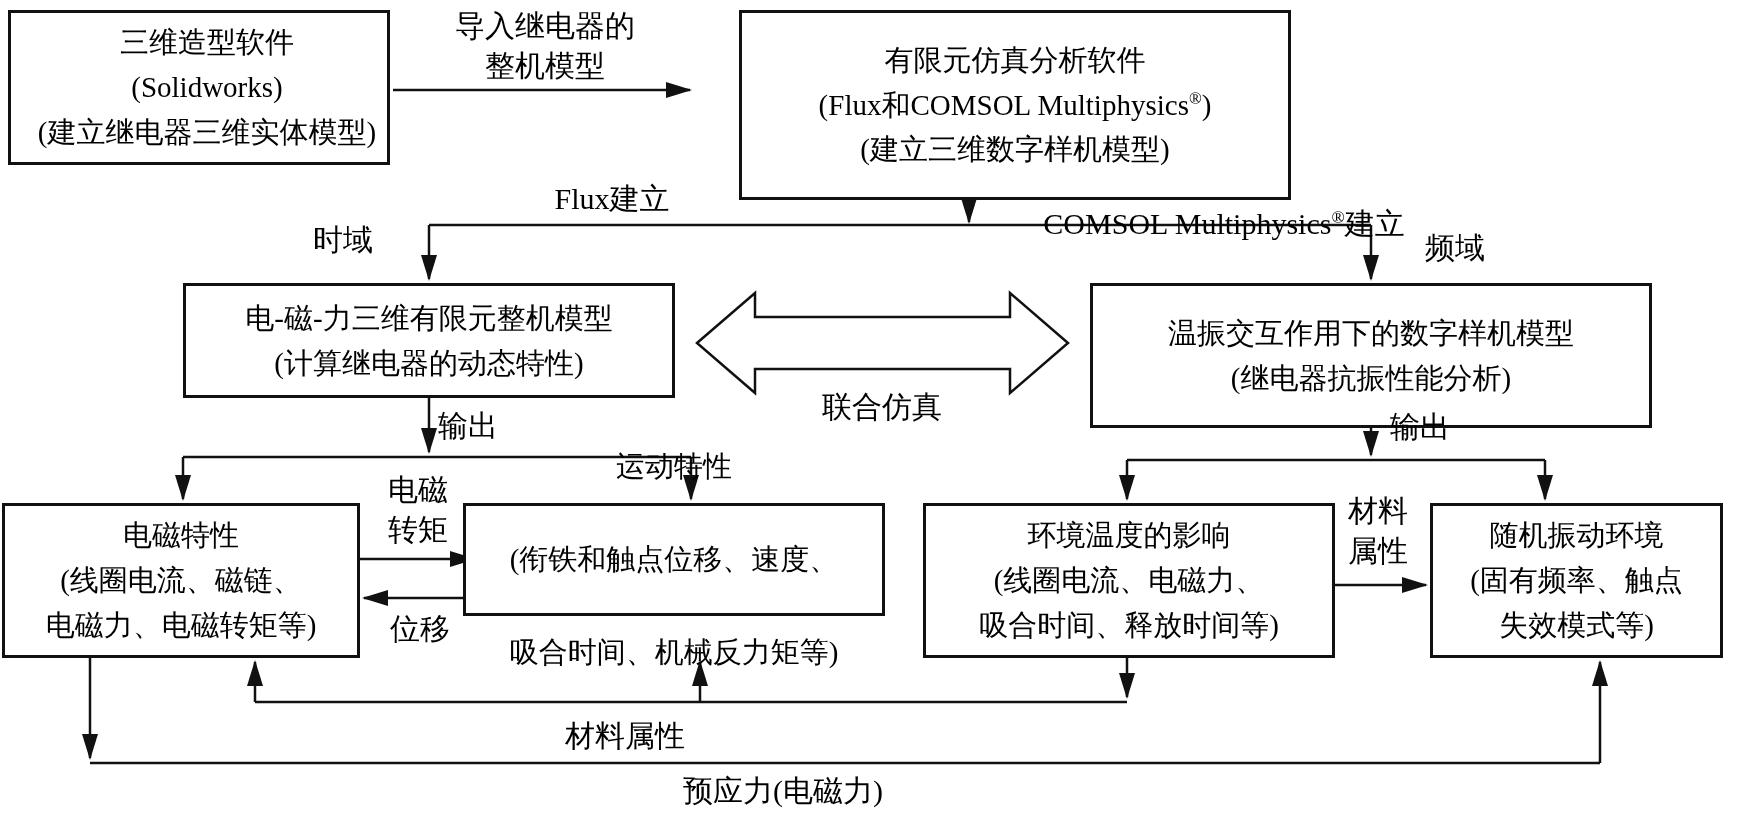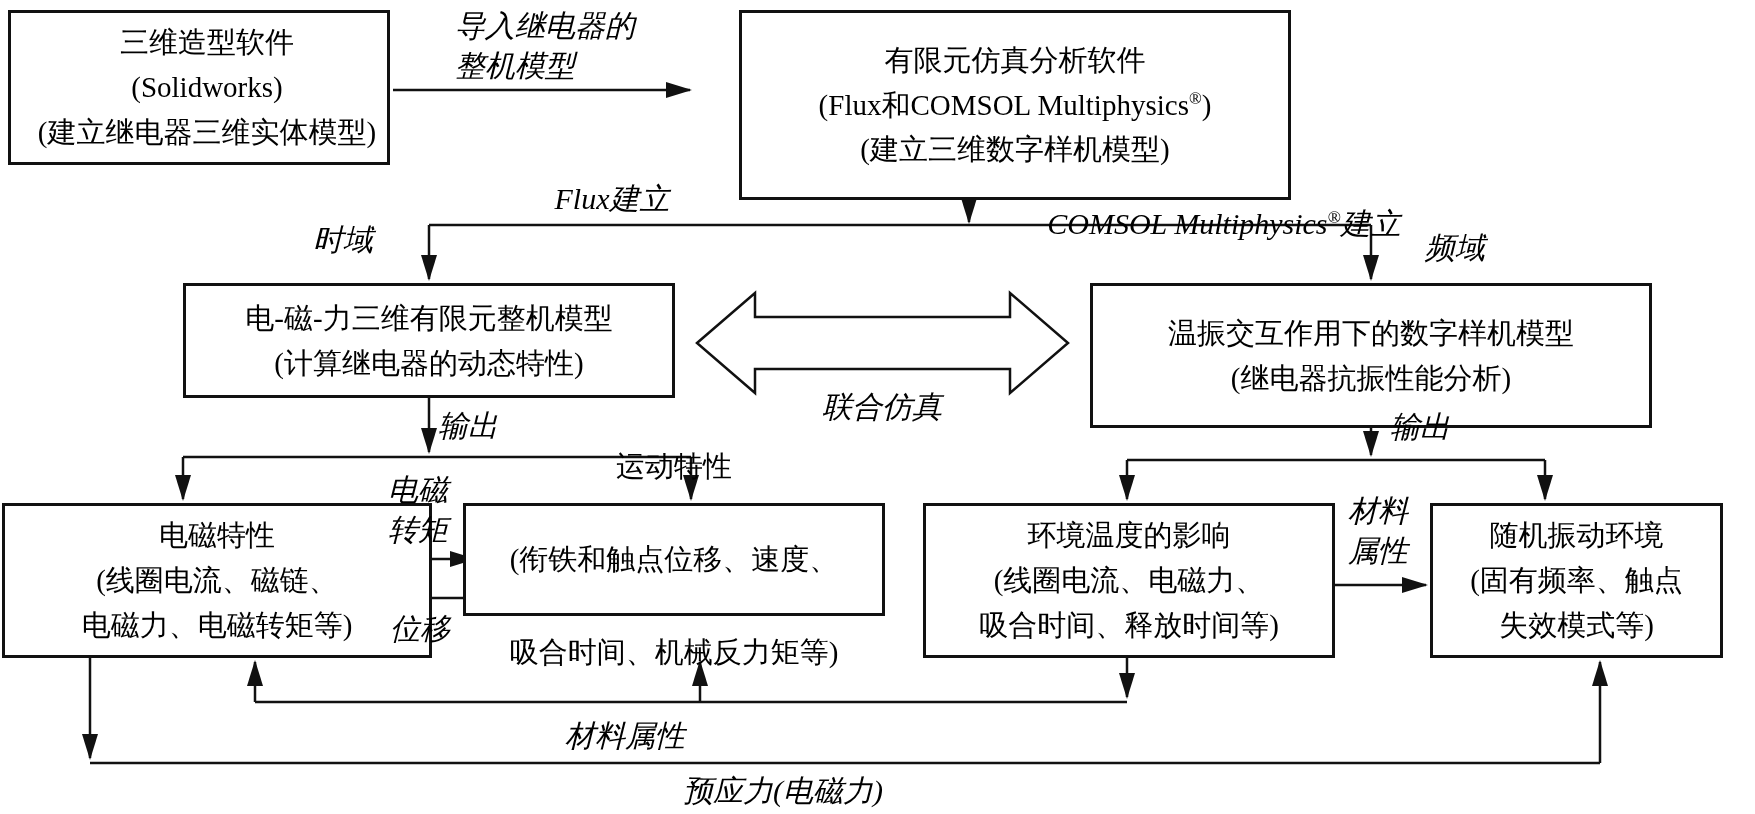--- a/index.html
+++ b/index.html
@@ -18,32 +18,31 @@
     background:#fff;
     display:flex;flex-direction:column;justify-content:center;align-items:center;
     text-align:center;
     font-size:29px;line-height:1.55;
     box-sizing:border-box;
   }
   .box span{display:block;white-space:nowrap;}
   .lbl{
     position:absolute;
     font-size:30px;line-height:40px;
-    white-space:nowrap;
+    text-align:center;white-space:nowrap;
     transform:translate(-50%,-50%);
-    font-style:italic;
   }
   .lbl span{display:block;}
   sup,.sup{font-size:0.58em;vertical-align:super;line-height:0;}
   
   #b1{left:8px;   top:10px;  width:382px; height:155px;padding-left:16px;}
   #b2{left:693px; top:10px;  width:552px; height:190px;margin-left:46px;}
   #b3{left:183px; top:283px; width:492px; height:115px;}
   #b4{left:1090px;top:283px; width:562px; height:145px;}
-  #b5{left:2px;   top:503px; width:430px; height:155px;}
+  #b5{left:2px;   top:503px; width:358px; height:155px;}
   #b6{left:463px; top:503px; width:422px; height:113px;gap:48px;}
   #b7{left:923px; top:503px; width:412px; height:155px;justify-content:center;}
   #b8{left:1430px;top:503px; width:293px; height:155px;}
   
   #lbl-import{left:545px;top:46px;}
   #lbl-flux{left:612px;top:199px;}
   #lbl-comsol{left:1224px;top:196px;margin-top:28px;}
   #lbl-time{left:343px;top:240px;}
   #lbl-freq{left:1455px;top:248px;}
   #lbl-joint{left:882px;top:407px;}

